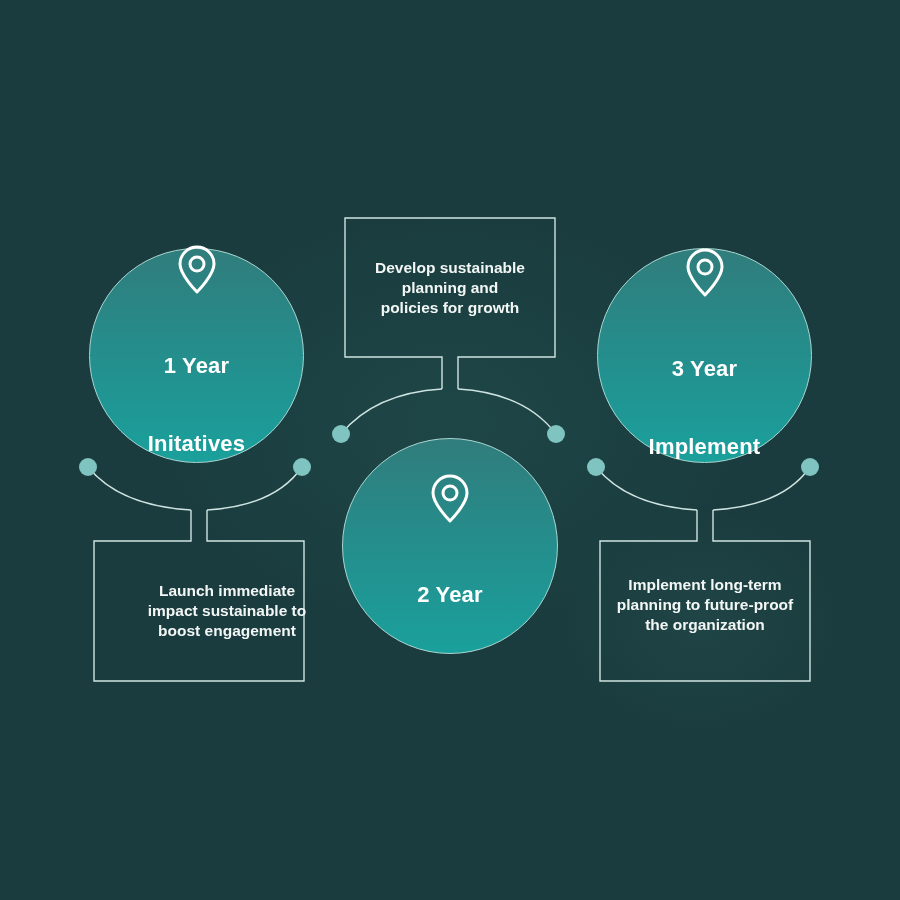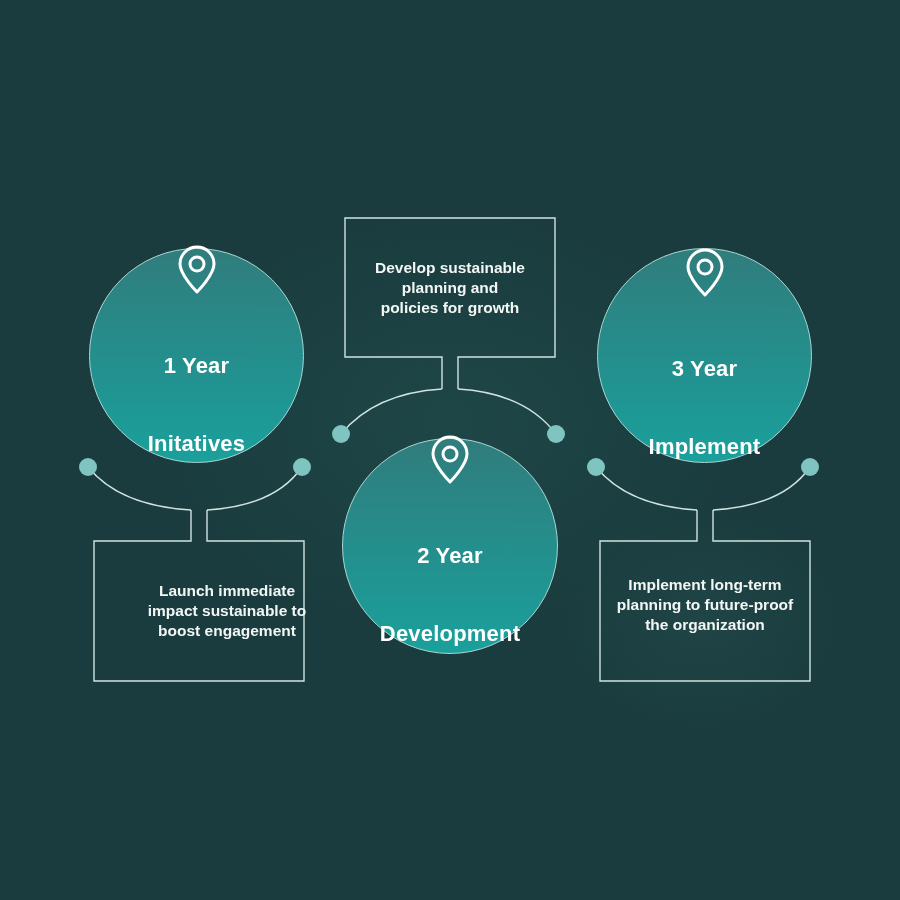--- a/index.html
+++ b/index.html
@@ -74,21 +74,20 @@
   <div class="title">1 Year</div>
   <div class="title">Initatives</div>
 </div>
 
 <div class="circle" style="left:342px; top:438px; width:216px; height:216px;">
   <svg class="pin" viewBox="0 0 42 50">
     <path d="M21 47 C21 47 4 30 4 19 A17 17 0 0 1 38 19 C38 30 21 47 21 47 Z" fill="none" stroke="#ffffff" stroke-width="3" stroke-linejoin="round"></path>
     <circle cx="21" cy="19" r="7" fill="none" stroke="#ffffff" stroke-width="3"></circle>
   </svg>
   <div class="title">2 Year</div>
-  <div class="title">Development</div>
 </div>
 
 <div class="circle" style="left:597px; top:248px; width:215px; height:215px;justify-content:flex-end;">
   <svg class="pin" viewBox="0 0 42 50">
     <path d="M21 47 C21 47 4 30 4 19 A17 17 0 0 1 38 19 C38 30 21 47 21 47 Z" fill="none" stroke="#ffffff" stroke-width="3" stroke-linejoin="round"></path>
     <circle cx="21" cy="19" r="7" fill="none" stroke="#ffffff" stroke-width="3"></circle>
   </svg>
   <div class="title">3 Year</div>
   <div class="title">Implement</div>
 </div>

